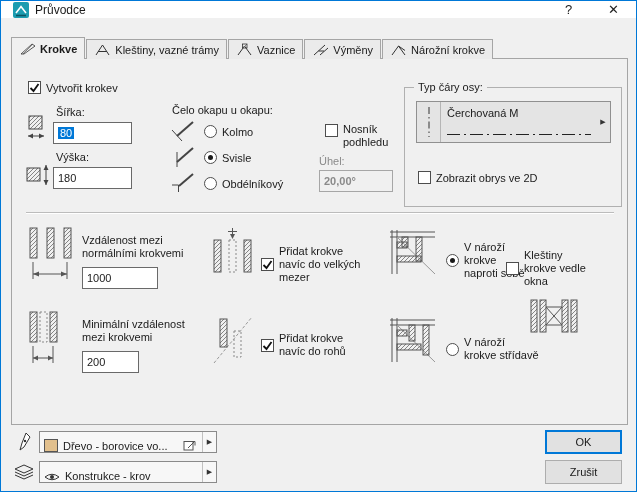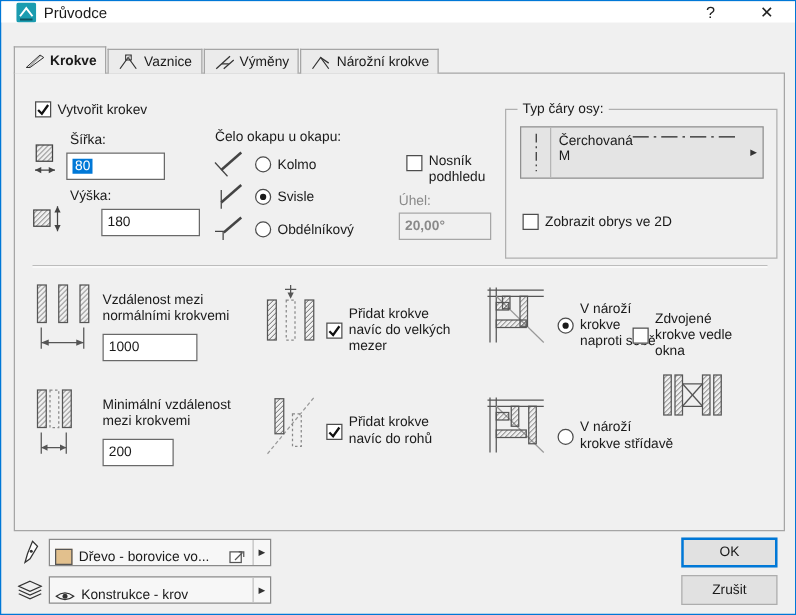--- a/index.html
+++ b/index.html
@@ -34,21 +34,21 @@
   .cbox{flex:none;width:13px;height:13px;background:#fff;border:1px solid #4d4d4d;display:flex;align-items:center;justify-content:center}
   .check.top .cbox{margin-top:1px}
   .radio{display:flex;gap:5px;align-items:center}
   .rdot{flex:none;width:13px;height:13px;border:1px solid #4d4d4d;border-radius:50%;background:#fff;position:relative}
   .rdot.on::after{content:"";position:absolute;left:3px;top:3px;width:5px;height:5px;border-radius:50%;background:#1a1a1a}
   
   .groupbox{border:1px solid #b0b0b0}
   .gb-title{position:absolute;top:-7px;left:9px;background:#f0f0f0;padding:0 4px;line-height:13px}
   .linetype{position:absolute;left:11px;top:13px;width:195px;height:42px;border:1px solid #909090;background:#e4e4e4;display:flex;align-items:stretch}
   .lt-icon{width:24px;display:flex;align-items:center;justify-content:center;border-right:1px solid #b5b5b5}
-  .lt-main{flex:1;padding:5px 6px 5px;display:flex;flex-direction:row;justify-content:space-between;min-width:0}
+  .lt-main{flex:1;padding:5px 6px 5px;display:flex;flex-direction:column;justify-content:space-between;min-width:0}
   .lt-arrow{width:14px;display:flex;align-items:center;justify-content:center;font-size:7px;color:#333}
   .hsep{height:2px;border-top:1px solid #bcbcbc;border-bottom:1px solid #fff}
   
   .btn{display:flex;align-items:center;justify-content:center;width:77px;height:24px;background:#e1e1e1;border:1px solid #adadad}
   .btn.default{border:2px solid #0078d7}
   .combo{display:flex;align-items:flex-end;height:22px;border:1px solid #8a8a8a;background:#f7f7f7;padding-left:4px;gap:5px}
   .combo .ctext{flex:1;white-space:nowrap;overflow:hidden}
   .arr-cell{flex:none;width:14px;height:100%;display:flex;align-items:center;justify-content:center;font-size:7px;color:#333;border-left:1px solid #c0c0c0}
   .swatch{flex:none;width:14px;height:13px;background:#e2c08d;border:1px solid #555}
   .iconbtn{display:flex;align-items:center;justify-content:center}
@@ -84,20 +84,29 @@
       <span class="ticon">
           <svg width="17" height="13">
             <path d="M2,12 L13,2 L16,4 L5,12 Z" fill="url(#hatch)" stroke="#333" stroke-width="0.8"></path>
           </svg>
         </span>
       <span>Krokve</span>
     </div>
     <div class="tab">
       <span class="ticon">
           <svg width="17" height="13">
+            <path d="M2,12 L8.5,2 L15,12" fill="none" stroke="#333"></path>
+            <line x1="4" y1="8.5" x2="13" y2="8.5" stroke="#333"></line>
+          </svg>
+        </span>
+      <span>Kleštiny, vazné trámy</span>
+    </div>
+    <div class="tab">
+      <span class="ticon">
+          <svg width="17" height="13">
             <path d="M2,12 L8.5,3 L15,12" fill="none" stroke="#333"></path>
             <rect x="6.5" y="1" width="4.5" height="4" fill="url(#hatch)" stroke="#333" stroke-width="0.8"></rect>
           </svg>
         </span>
       <span>Vaznice</span>
     </div>
     <div class="tab">
       <span class="ticon">
           <svg width="17" height="13">
             <line x1="2" y1="12" x2="13" y2="2" stroke="#333"></line>
@@ -144,21 +153,21 @@
 
     <span class="abs" style="left:13px;top:102px">
       <svg width="28" height="28">
           <rect x="2" y="7" width="13" height="13" fill="url(#hatch)" stroke="#444"></rect>
           <line x1="21" y1="4" x2="21" y2="24" stroke="#444"></line>
           <path d="M21,4 l-2.5,5 h5 z" fill="#444"></path>
           <path d="M21,24 l-2.5,-5 h5 z" fill="#444"></path>
         </svg>
     </span>
     <div class="abs lbl" style="left:44px;top:92px">Výška:</div>
-    <input class="abs field" style="left: 41px; top: 108px; width: 79px; margin-left: 28px;" value="180">
+    <input class="abs field" style="left: 41px; top: 108px; width: 79px;" value="180">
 
     <div class="abs lbl" style="left:160px;top:45px">Čelo okapu u okapu:</div>
 
     <span class="abs" style="left:158px;top:60px">
       <svg width="26" height="23">
           <line x1="7" y1="17" x2="23" y2="3" stroke="#444" stroke-width="2"></line>
           <line x1="2" y1="11" x2="12" y2="22" stroke="#444"></line>
         </svg>
     </span>
     <label class="radio abs" style="left:192px;top:66px">
@@ -273,21 +282,21 @@
     </span>
     <label class="radio abs" style="left:434px;top:178px;height:46px">
       <span class="rdot on"></span>
       <span class="wrap">V nároží
 krokve
 naproti sobě</span>
     </label>
 
     <label class="check mid abs" style="left:494px;top:186px;width:100px;height:46px">
       <span class="cbox"></span>
-      <span class="wrap">Zdvojené
+      <span class="wrap">Kleštiny
 krokve vedle
 okna</span>
     </label>
     <span class="abs" style="left:517px;top:238px">
       <svg width="50" height="38">
           <rect x="2" y="3" width="6" height="32" fill="url(#hatch)" stroke="#555"></rect>
           <rect x="11" y="3" width="6" height="32" fill="url(#hatch)" stroke="#555"></rect>
           <rect x="33" y="3" width="6" height="32" fill="url(#hatch)" stroke="#555"></rect>
           <rect x="42" y="3" width="6" height="32" fill="url(#hatch)" stroke="#555"></rect>
           <line x1="17" y1="10" x2="33" y2="10" stroke="#555"></line>

